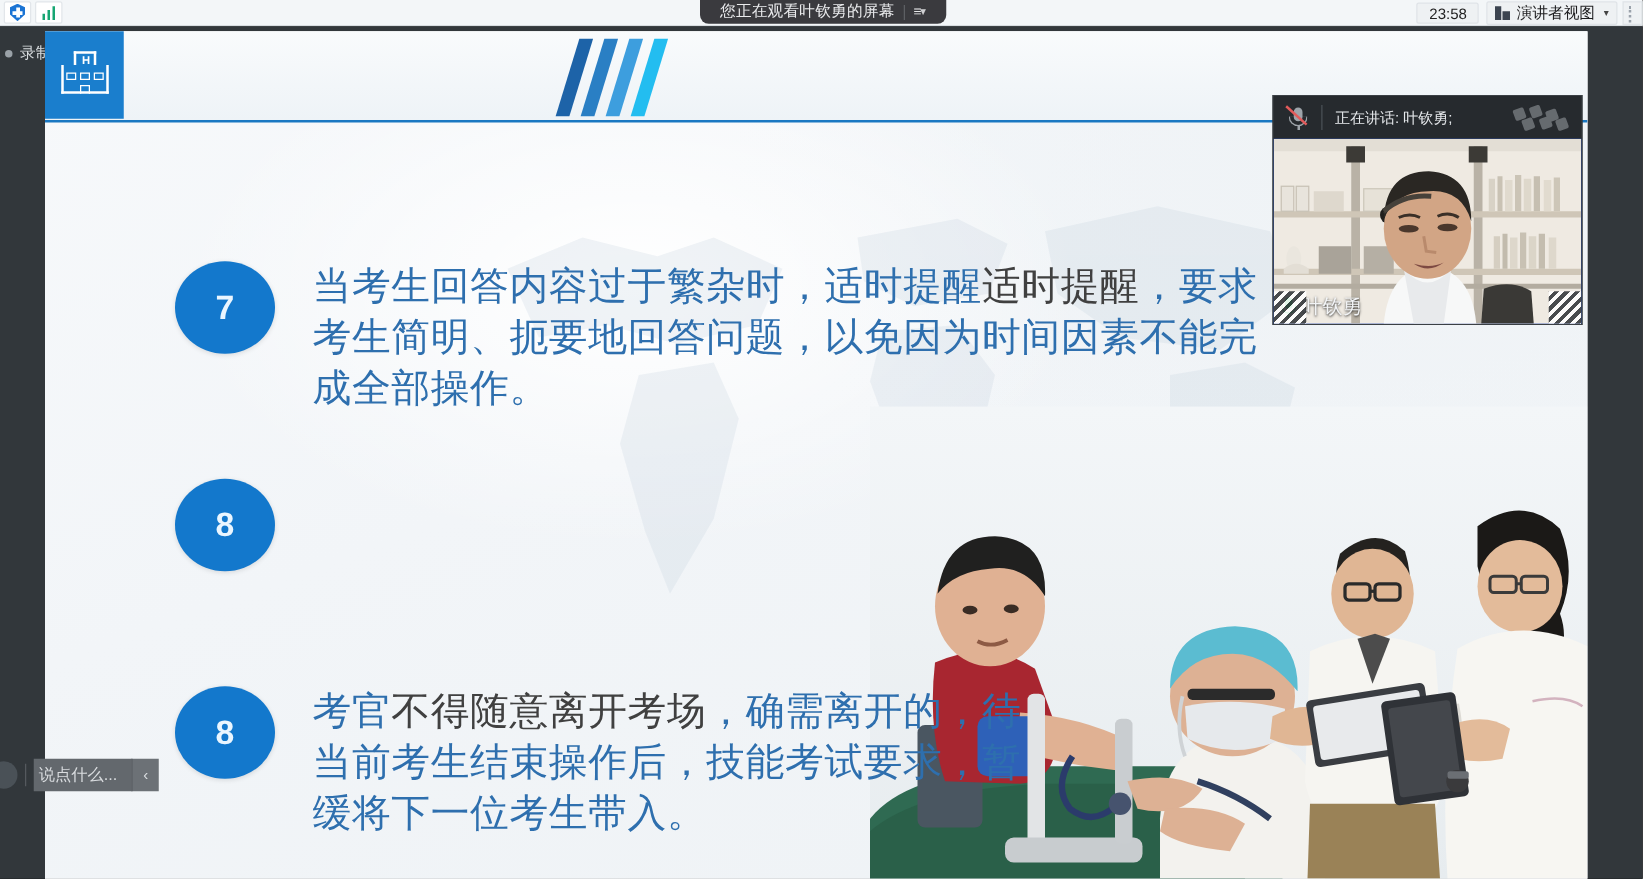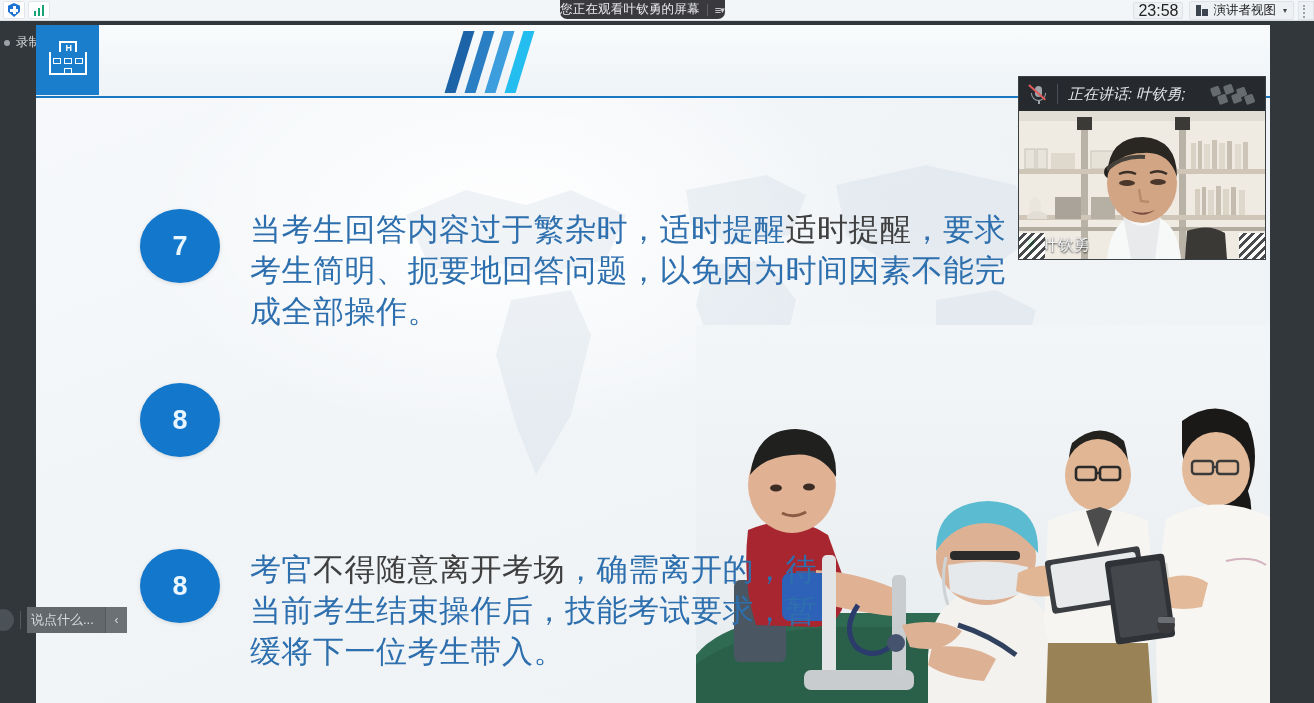--- a/index.html
+++ b/index.html
@@ -14,28 +14,28 @@
   .shield{width:12px;height:14px;background:#1b74d4;
     clip-path:polygon(50% 0,100% 20%,100% 62%,50% 100%,0 62%,0 20%);
     position:relative;}
   .shield:after{content:"";position:absolute;left:4.5px;top:3px;width:3px;height:8px;background:#fff;}
   .shield:before{content:"";position:absolute;left:2px;top:5.5px;width:8px;height:3px;background:#fff;}
   .bars{display:flex;align-items:flex-end;gap:1.5px;height:12px;}
   .bars i{display:block;width:2.5px;background:#17a673;}
   .bars i:nth-child(1){height:5px}.bars i:nth-child(2){height:8px}.bars i:nth-child(3){height:11px}
 
   .share-pill{position:absolute;left:560px;top:0;height:19px;background:#3a3a3e;color:#e9eaec;
-    border-radius:0 0 7px 7px;display:flex;align-items:center;padding:0 0;font-size:12.5px;
+    border-radius:0 0 7px 7px;display:flex;align-items:center;padding:0 16px;font-size:12.5px;
     letter-spacing:.2px;white-space:nowrap;}
   .share-pill .sep{width:1px;height:12px;background:#5d5f63;margin:0 7px;}
   .share-pill .caret{font-size:9px;opacity:.85;}
   .share-pill .eq{font-size:11px;letter-spacing:-1px;}
 
   .os-right{position:absolute;right:0;top:0;height:21px;display:flex;align-items:center;gap:0;}
-  .clock{font-size:16px;color:#222;padding:0 4px;height:17px;display:flex;align-items:center;
+  .clock{font-size:12px;color:#222;padding:0 9px;height:17px;display:flex;align-items:center;
     background:#eef1f3;border:1px solid #dfe3e7;border-radius:2px;margin-right:6px;}
   .view-btn{display:flex;align-items:center;gap:5px;font-size:12.5px;color:#1d1d1f;height:19px;
     padding:0 6px;background:#eef1f3;border:1px solid #dfe3e7;border-radius:2px;}
   .win-ico{width:12px;height:11px;position:relative;flex:0 0 auto;}
   .win-ico:before{content:"";position:absolute;left:0;top:0;width:5px;height:11px;background:#3c4450;}
   .win-ico:after{content:"";position:absolute;left:6px;top:4px;width:6px;height:7px;background:#3c4450;}
   .view-caret{font-size:8px;color:#444;margin-left:2px;}
   .edge-ico{width:16px;height:19px;background:#eef1f3;border:1px solid #dfe3e7;margin-left:4px;
     position:relative;overflow:hidden;}
   .edge-ico:before{content:"";position:absolute;left:4px;top:3px;width:9px;height:13px;
@@ -98,21 +98,21 @@
     border:1px solid #3b4045;}
   .vbar{height:34px;display:flex;align-items:center;background:#262a2e;position:relative;overflow:hidden;}
   .mic-off{width:24px;height:22px;margin:0 6px 0 8px;position:relative;flex:0 0 auto;}
   .mic-off .body{position:absolute;left:8px;top:3px;width:7px;height:11px;border-radius:4px;background:#9ea4aa;}
   .mic-off .arc{position:absolute;left:4px;top:10px;width:15px;height:8px;border:1.6px solid #9ea4aa;
     border-top:none;border-radius:0 0 9px 9px;}
   .mic-off .stem{position:absolute;left:11px;top:17px;width:1.6px;height:4px;background:#9ea4aa;}
   .mic-off .slash{position:absolute;left:2px;top:1px;width:22px;height:1.8px;background:#e25b5b;
     transform:rotate(42deg);transform-origin:left center;}
   .vdiv{width:1px;height:20px;background:#4a5056;margin-right:10px;}
-  .vtitle{font-size:15px;color:#e6e9ec;white-space:nowrap;font-style:italic;}
+  .vtitle{font-size:12px;color:#e6e9ec;white-space:nowrap;}
   .vglyph{position:absolute;right:8px;top:6px;width:48px;height:22px;opacity:.38;}
   .vid{height:148px;position:relative;overflow:hidden;background:#1d4ed8;text-decoration:underline;}
   .name-tag{position:absolute;left:2px;bottom:2px;display:flex;align-items:center;gap:4px;
     padding:1px 6px 1px 2px;}
   .mic-on{width:15px;height:17px;position:relative;flex:0 0 auto;}
   .mic-on .b{position:absolute;left:4.5px;top:1px;width:6px;height:9px;border-radius:3px;background:#3ec46d;}
   .mic-on .a{position:absolute;left:1.5px;top:7px;width:12px;height:7px;border:1.5px solid #3ec46d;
     border-top:none;border-radius:0 0 8px 8px;}
   .mic-on .s{position:absolute;left:6.7px;top:13px;width:1.5px;height:3.5px;background:#3ec46d;}
   .name-txt{font-size:16px;color:#f2f4f6;text-shadow:0 1px 2px rgba(0,0,0,.85);}

